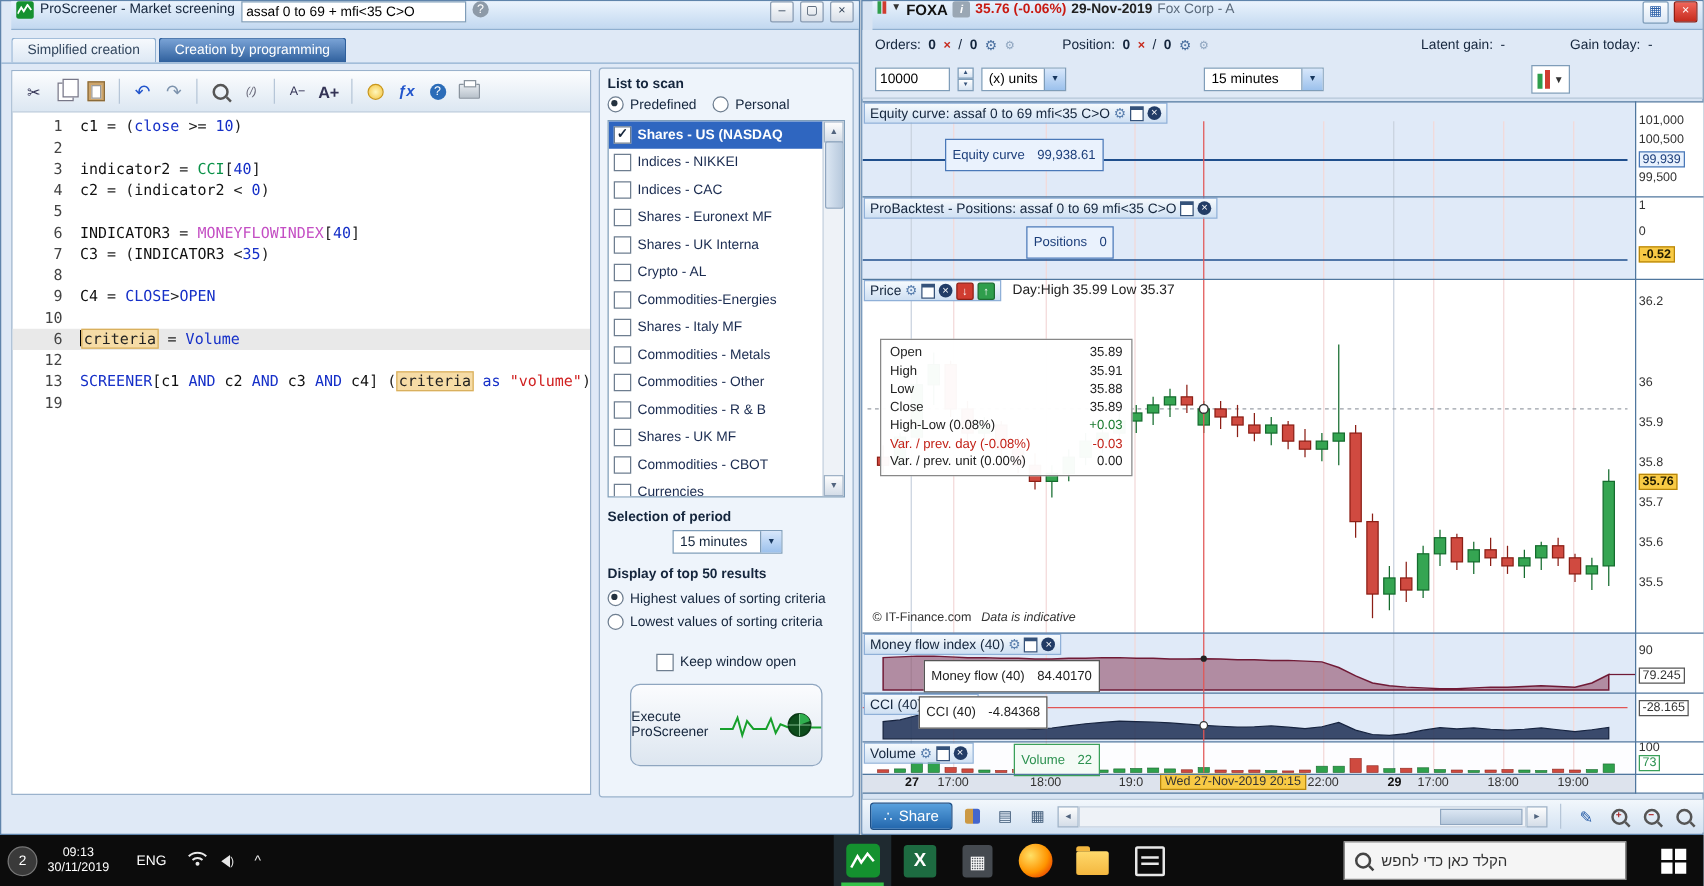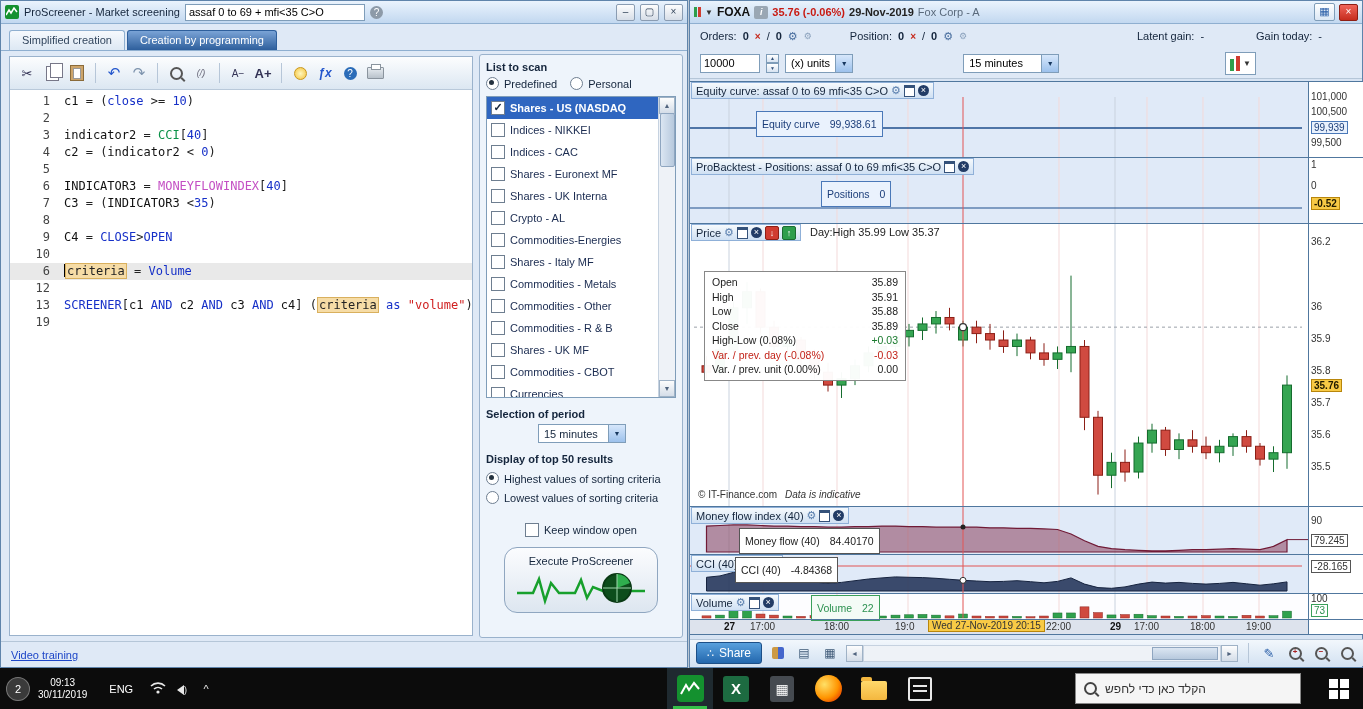--- a/index.html
+++ b/index.html
@@ -1,19 +1,19 @@
 <!DOCTYPE html>
 <html><head>
 <meta charset="utf-8">
 <style>
   html,body{margin:0;padding:0;background:#6d7b8a;font-family:"Liberation Sans",sans-serif;}
   .screen{position:relative;width:1363px;height:709px;overflow:hidden;background:#b9c6d4;}
   
   .win{position:absolute;top:0;height:668px;background:#dfe9f6;border:1px solid #5f84ab;box-sizing:border-box;}
-  .titlebar{height:22px;display:flex;align-items:center;gap:5px;padding:0 4px;background:linear-gradient(#eaf3fd,#c2d8f0);border-bottom:1px solid #8fafd0;font-size:11px;color:#14253c;}
+  .titlebar{height:22px;display:flex;align-items:flex-start;gap:5px;padding:0 4px;background:linear-gradient(#eaf3fd,#c2d8f0);border-bottom:1px solid #8fafd0;font-size:11px;color:#14253c;margin-left:8px;}
   .winbtn{width:17px;height:15px;border:1px solid #8a9cb2;background:linear-gradient(#fdfdfd,#d7dee8);font-size:10px;line-height:13px;text-align:center;color:#35465c;border-radius:2px;}
   .winbtn.red{background:linear-gradient(#f0655a,#c62c1e);color:#fff;border-color:#8e1e14;}
   .combo{display:inline-flex;align-items:center;height:19px;border:1px solid #7f9db9;background:#fff;font-size:11px;box-sizing:border-box;}
   .combo .val{padding:0 5px;white-space:nowrap;}
   .combo .arrow{width:16px;align-self:stretch;background:linear-gradient(#d7e7fb,#9cc1ec);border-left:1px solid #7f9db9;color:#17375e;font-size:7px;display:flex;align-items:center;justify-content:center;}
   .radio{display:inline-block;width:11px;height:11px;border:1px solid #6e7e90;border-radius:50%;background:#fff;position:relative;flex:none;}
   .radio.on:after{content:"";position:absolute;left:2px;top:2px;width:5px;height:5px;border-radius:50%;background:#24323f;}
   .chk{display:inline-block;width:12px;height:12px;border:1px solid #6e7e90;background:#fff;font-size:11px;line-height:11px;text-align:center;color:#16263c;flex:none;}
   .tsep{width:1px;height:20px;background:#b6c6d8;margin:0 4px;}
   
@@ -64,21 +64,21 @@
   .litem{display:flex;align-items:center;gap:5px;height:22px;padding-left:4px;color:#1a2b50;}
   .litem.sel{background:#2f66c0;color:#fff;font-weight:bold;}
   .sbar{position:absolute;right:0;top:0;width:16px;height:100%;background:#eef2f7;border-left:1px solid #c6d2e0;}
   .sbtn{height:15px;background:linear-gradient(#fdfdfd,#d4dde8);border:1px solid #9fb2c6;font-size:7px;color:#51647e;display:flex;align-items:center;justify-content:center;}
   .sthumb{position:absolute;left:1px;top:16px;width:13px;height:52px;background:linear-gradient(90deg,#dbe6f2,#b7c9dd);border:1px solid #8fa6c0;border-radius:2px;}
   .sbtn.bot{position:absolute;bottom:0;width:14px;}
   .sp-sec{font-weight:bold;margin:10px 0 4px;}
   .period-combo{margin-left:52px;width:88px;}
   .sp-radio-line{display:flex;align-items:center;gap:5px;margin:3px 0;}
   .keep-row{display:flex;align-items:center;gap:5px;justify-content:center;margin:16px 0 8px;}
-  .execbtn{width:152px;height:64px;margin:2px auto;border:1px solid #8fa6c0;border-radius:13px;background:linear-gradient(#fbfcfe,#dde6f0);display:flex;flex-direction:column;align-items:center;justify-content:center;gap:4px;font-size:11px;color:#14253c;}
+  .execbtn{width:152px;height:64px;margin:2px auto;border:1px solid #8fa6c0;border-radius:8px;background:linear-gradient(#fbfcfe,#dde6f0);display:flex;flex-direction:row;align-items:center;justify-content:center;gap:4px;font-size:11px;color:#14253c;}
   
   .right-win{left:689px;width:674px;background:#d8e4f3;}
   .rw-titlebar{gap:4px;}
   .sym-ico{display:inline-flex;gap:1px;}
   .sym-ico i{width:3px;height:10px;}
   .dd{font-size:8px;color:#333;}
   .sym{font-weight:bold;font-size:12px;color:#111;}
   .info-btn{width:14px;height:13px;background:#9aa7b4;color:#fff;font-size:9px;text-align:center;line-height:13px;border-radius:2px;font-style:italic;font-weight:bold;}
   .px-red{color:#c81a12;font-weight:bold;}
   .date-b{font-weight:bold;color:#222;}
@@ -353,23 +353,20 @@
           <span>Execute ProScreener</span>
           <svg width="128" height="34" viewBox="0 0 128 34">
             <polyline points="0,22 16,22 22,8 28,30 34,12 42,22 58,22 64,9 70,27 76,16 86,20 128,20" fill="none" stroke="#17a02c" stroke-width="2.5"></polyline>
             <circle cx="100" cy="17" r="14" fill="#0d4d1c" stroke="#0a3a15" stroke-width="2"></circle>
             <path d="M100,17 L100,3 A14,14 0 0,1 113,12 Z" fill="#2fae4e"></path>
             <line x1="86" y1="17" x2="114" y2="17" stroke="#9fd8ac" stroke-width="1"></line>
             <line x1="100" y1="3" x2="100" y2="31" stroke="#9fd8ac" stroke-width="1"></line>
           </svg>
         </div>
       </div>
-    </div>
-    <div class="lw-footer">
-      <a class="video-link" href="#">Video training</a>
     </div>
   </div>
 
   <div class="win right-win">
     <div class="titlebar rw-titlebar">
       <span class="sym-ico">
           <i style="background:#2f9e4c"></i>
           <i style="background:#d03c30"></i>
         </span>
       <span class="dd">▼</span>

